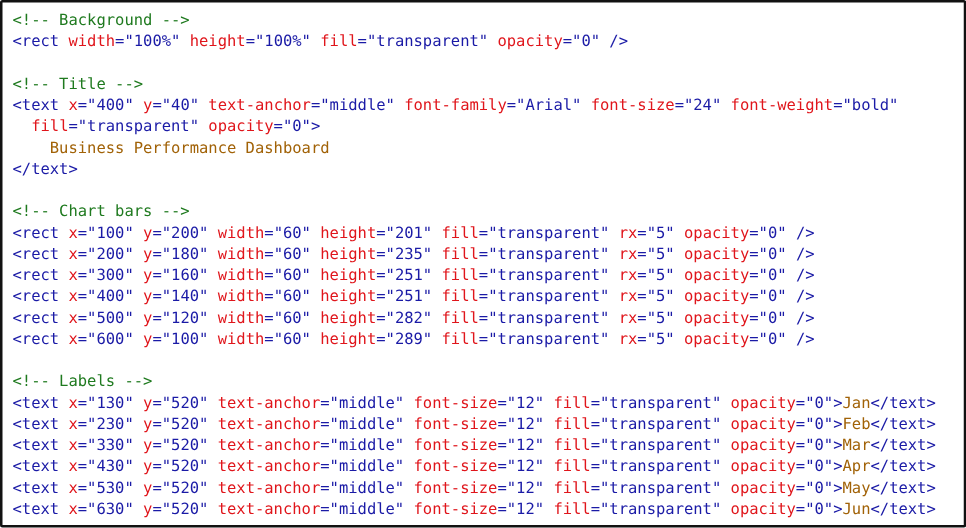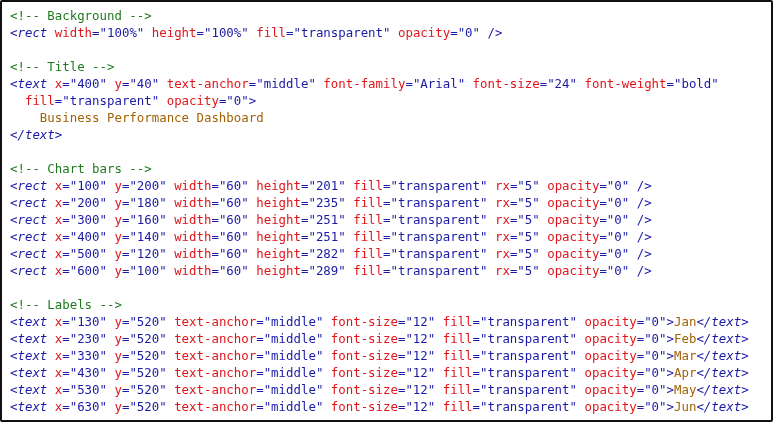--- a/index.html
+++ b/index.html
@@ -8,21 +8,21 @@
     position:absolute; left:0; top:0; width:769px; height:418px;
     border:2px solid #111; border-radius:2px; background:#fff;
   }
   .code {
     position:absolute; left:8px; top:5px;
     font-family:"DejaVu Sans Mono", "Liberation Mono", monospace;
     font-size:12.4px; line-height:17px; white-space:pre; letter-spacing:0;
   }
   .line { height:17px; }
   .c-comment { color:#1f7a1f;margin-top:24px; }
-  .c-tag { color:#1a1aa6;font-style:italic; }
+  .c-tag { color:#1a1aa6; }
   .c-attr { color:#e0151b; }
   .c-val { color:#1a1aa6; }
   .c-text { color:#a16207; }
 </style>
 </head>
 <body>
 
 <div class="frame">
   <div class="code" id="code"><div class="line"><span class="c-comment">&lt;!-- Background --&gt;</span></div><div class="line"><span class="c-tag">&lt;rect </span><span class="c-attr">width</span><span class="c-val">="100%" </span><span class="c-attr">height</span><span class="c-val">="100%" </span><span class="c-attr">fill</span><span class="c-val">="transparent" </span><span class="c-attr">opacity</span><span class="c-val">="0" /&gt;</span></div><div class="line">&nbsp;</div><div class="line"><span class="c-comment">&lt;!-- Title --&gt;</span></div><div class="line"><span class="c-tag">&lt;text </span><span class="c-attr">x</span><span class="c-val">="400" </span><span class="c-attr">y</span><span class="c-val">="40" </span><span class="c-attr">text-anchor</span><span class="c-val">="middle" </span><span class="c-attr">font-family</span><span class="c-val">="Arial" </span><span class="c-attr">font-size</span><span class="c-val">="24" </span><span class="c-attr">font-weight</span><span class="c-val">="bold"</span></div><div class="line"><span class="c-text">  </span><span class="c-attr">fill</span><span class="c-val">="transparent" </span><span class="c-attr">opacity</span><span class="c-val">="0"&gt;</span></div><div class="line"><span class="c-text">    Business Performance Dashboard</span></div><div class="line"><span class="c-tag">&lt;/text&gt;</span></div><div class="line">&nbsp;</div><div class="line"><span class="c-comment">&lt;!-- Chart bars --&gt;</span></div><div class="line"><span class="c-tag">&lt;rect </span><span class="c-attr">x</span><span class="c-val">="100" </span><span class="c-attr">y</span><span class="c-val">="200" </span><span class="c-attr">width</span><span class="c-val">="60" </span><span class="c-attr">height</span><span class="c-val">="201" </span><span class="c-attr">fill</span><span class="c-val">="transparent" </span><span class="c-attr">rx</span><span class="c-val">="5" </span><span class="c-attr">opacity</span><span class="c-val">="0" /&gt;</span></div><div class="line"><span class="c-tag">&lt;rect </span><span class="c-attr">x</span><span class="c-val">="200" </span><span class="c-attr">y</span><span class="c-val">="180" </span><span class="c-attr">width</span><span class="c-val">="60" </span><span class="c-attr">height</span><span class="c-val">="235" </span><span class="c-attr">fill</span><span class="c-val">="transparent" </span><span class="c-attr">rx</span><span class="c-val">="5" </span><span class="c-attr">opacity</span><span class="c-val">="0" /&gt;</span></div><div class="line"><span class="c-tag">&lt;rect </span><span class="c-attr">x</span><span class="c-val">="300" </span><span class="c-attr">y</span><span class="c-val">="160" </span><span class="c-attr">width</span><span class="c-val">="60" </span><span class="c-attr">height</span><span class="c-val">="251" </span><span class="c-attr">fill</span><span class="c-val">="transparent" </span><span class="c-attr">rx</span><span class="c-val">="5" </span><span class="c-attr">opacity</span><span class="c-val">="0" /&gt;</span></div><div class="line"><span class="c-tag">&lt;rect </span><span class="c-attr">x</span><span class="c-val">="400" </span><span class="c-attr">y</span><span class="c-val">="140" </span><span class="c-attr">width</span><span class="c-val">="60" </span><span class="c-attr">height</span><span class="c-val">="251" </span><span class="c-attr">fill</span><span class="c-val">="transparent" </span><span class="c-attr">rx</span><span class="c-val">="5" </span><span class="c-attr">opacity</span><span class="c-val">="0" /&gt;</span></div><div class="line"><span class="c-tag">&lt;rect </span><span class="c-attr">x</span><span class="c-val">="500" </span><span class="c-attr">y</span><span class="c-val">="120" </span><span class="c-attr">width</span><span class="c-val">="60" </span><span class="c-attr">height</span><span class="c-val">="282" </span><span class="c-attr">fill</span><span class="c-val">="transparent" </span><span class="c-attr">rx</span><span class="c-val">="5" </span><span class="c-attr">opacity</span><span class="c-val">="0" /&gt;</span></div><div class="line"><span class="c-tag">&lt;rect </span><span class="c-attr">x</span><span class="c-val">="600" </span><span class="c-attr">y</span><span class="c-val">="100" </span><span class="c-attr">width</span><span class="c-val">="60" </span><span class="c-attr">height</span><span class="c-val">="289" </span><span class="c-attr">fill</span><span class="c-val">="transparent" </span><span class="c-attr">rx</span><span class="c-val">="5" </span><span class="c-attr">opacity</span><span class="c-val">="0" /&gt;</span></div><div class="line">&nbsp;</div><div class="line"><span class="c-comment">&lt;!-- Labels --&gt;</span></div><div class="line"><span class="c-tag">&lt;text </span><span class="c-attr">x</span><span class="c-val">="130" </span><span class="c-attr">y</span><span class="c-val">="520" </span><span class="c-attr">text-anchor</span><span class="c-val">="middle" </span><span class="c-attr">font-size</span><span class="c-val">="12" </span><span class="c-attr">fill</span><span class="c-val">="transparent" </span><span class="c-attr">opacity</span><span class="c-val">="0"&gt;</span><span class="c-text">Jan</span><span class="c-tag">&lt;/text&gt;</span></div><div class="line"><span class="c-tag">&lt;text </span><span class="c-attr">x</span><span class="c-val">="230" </span><span class="c-attr">y</span><span class="c-val">="520" </span><span class="c-attr">text-anchor</span><span class="c-val">="middle" </span><span class="c-attr">font-size</span><span class="c-val">="12" </span><span class="c-attr">fill</span><span class="c-val">="transparent" </span><span class="c-attr">opacity</span><span class="c-val">="0"&gt;</span><span class="c-text">Feb</span><span class="c-tag">&lt;/text&gt;</span></div><div class="line"><span class="c-tag">&lt;text </span><span class="c-attr">x</span><span class="c-val">="330" </span><span class="c-attr">y</span><span class="c-val">="520" </span><span class="c-attr">text-anchor</span><span class="c-val">="middle" </span><span class="c-attr">font-size</span><span class="c-val">="12" </span><span class="c-attr">fill</span><span class="c-val">="transparent" </span><span class="c-attr">opacity</span><span class="c-val">="0"&gt;</span><span class="c-text">Mar</span><span class="c-tag">&lt;/text&gt;</span></div><div class="line"><span class="c-tag">&lt;text </span><span class="c-attr">x</span><span class="c-val">="430" </span><span class="c-attr">y</span><span class="c-val">="520" </span><span class="c-attr">text-anchor</span><span class="c-val">="middle" </span><span class="c-attr">font-size</span><span class="c-val">="12" </span><span class="c-attr">fill</span><span class="c-val">="transparent" </span><span class="c-attr">opacity</span><span class="c-val">="0"&gt;</span><span class="c-text">Apr</span><span class="c-tag">&lt;/text&gt;</span></div><div class="line"><span class="c-tag">&lt;text </span><span class="c-attr">x</span><span class="c-val">="530" </span><span class="c-attr">y</span><span class="c-val">="520" </span><span class="c-attr">text-anchor</span><span class="c-val">="middle" </span><span class="c-attr">font-size</span><span class="c-val">="12" </span><span class="c-attr">fill</span><span class="c-val">="transparent" </span><span class="c-attr">opacity</span><span class="c-val">="0"&gt;</span><span class="c-text">May</span><span class="c-tag">&lt;/text&gt;</span></div><div class="line"><span class="c-tag">&lt;text </span><span class="c-attr">x</span><span class="c-val">="630" </span><span class="c-attr">y</span><span class="c-val">="520" </span><span class="c-attr">text-anchor</span><span class="c-val">="middle" </span><span class="c-attr">font-size</span><span class="c-val">="12" </span><span class="c-attr">fill</span><span class="c-val">="transparent" </span><span class="c-attr">opacity</span><span class="c-val">="0"&gt;</span><span class="c-text">Jun</span><span class="c-tag">&lt;/text&gt;</span></div></div>
 </div>

